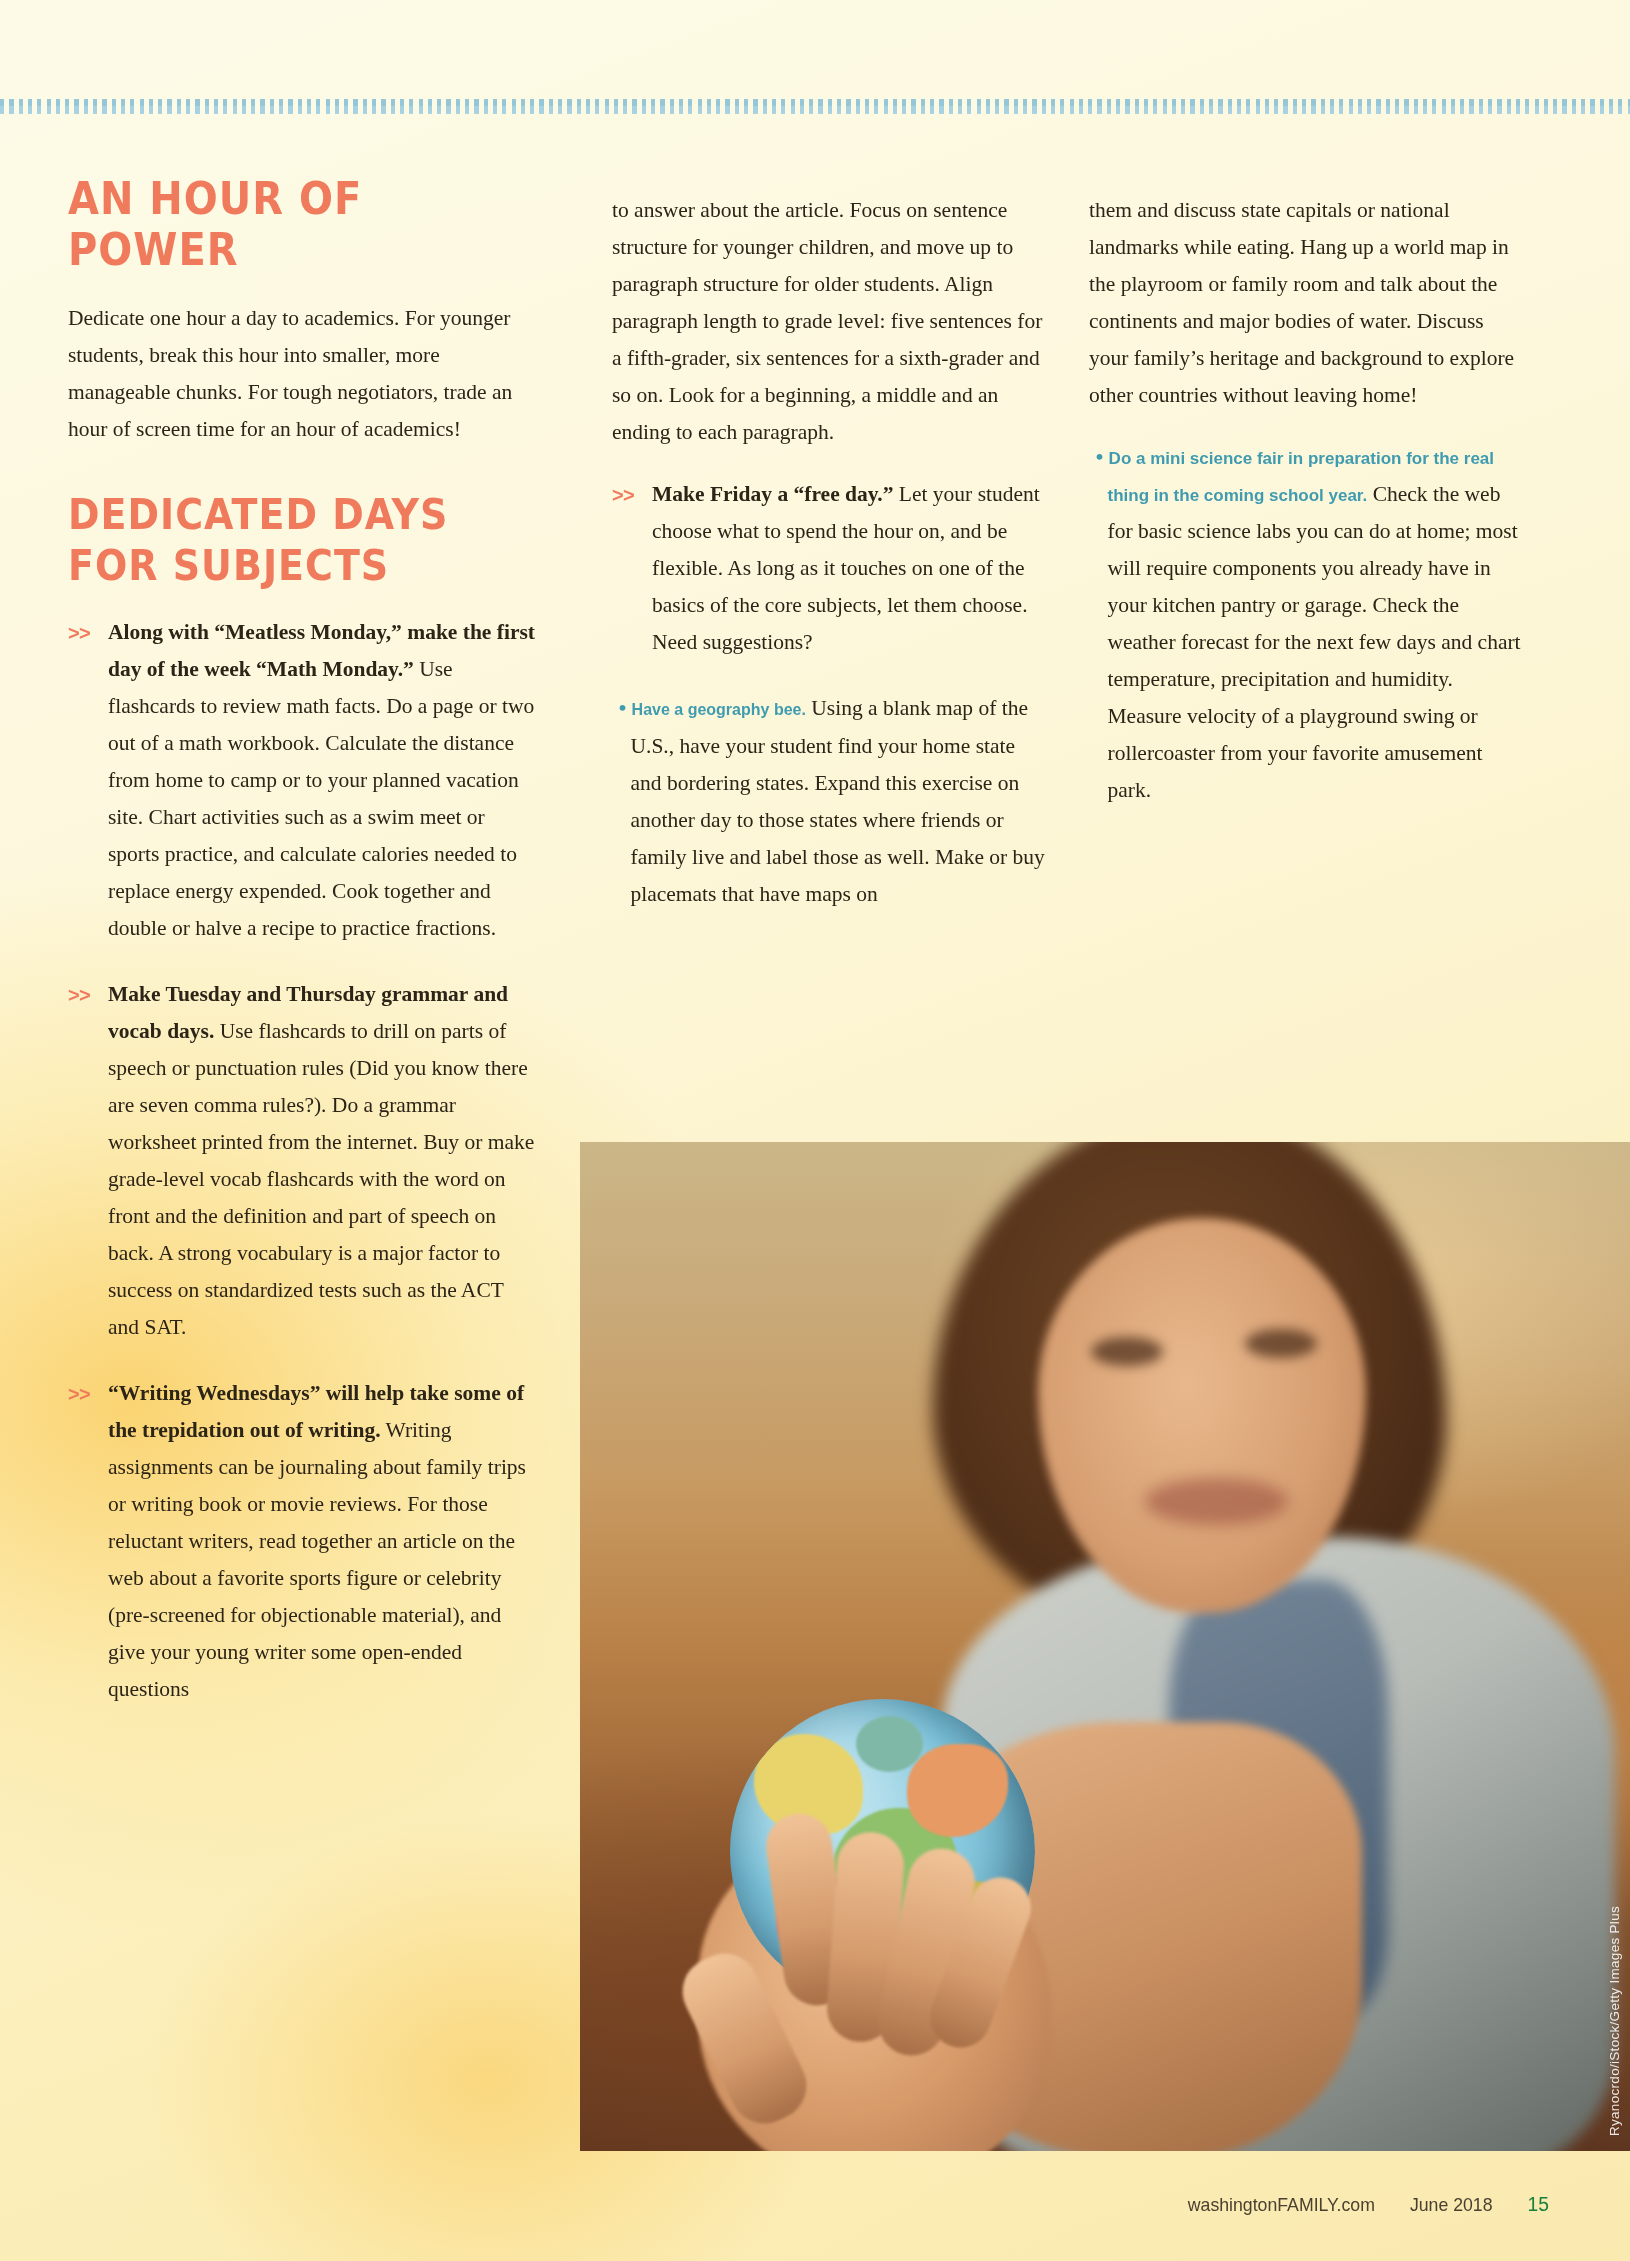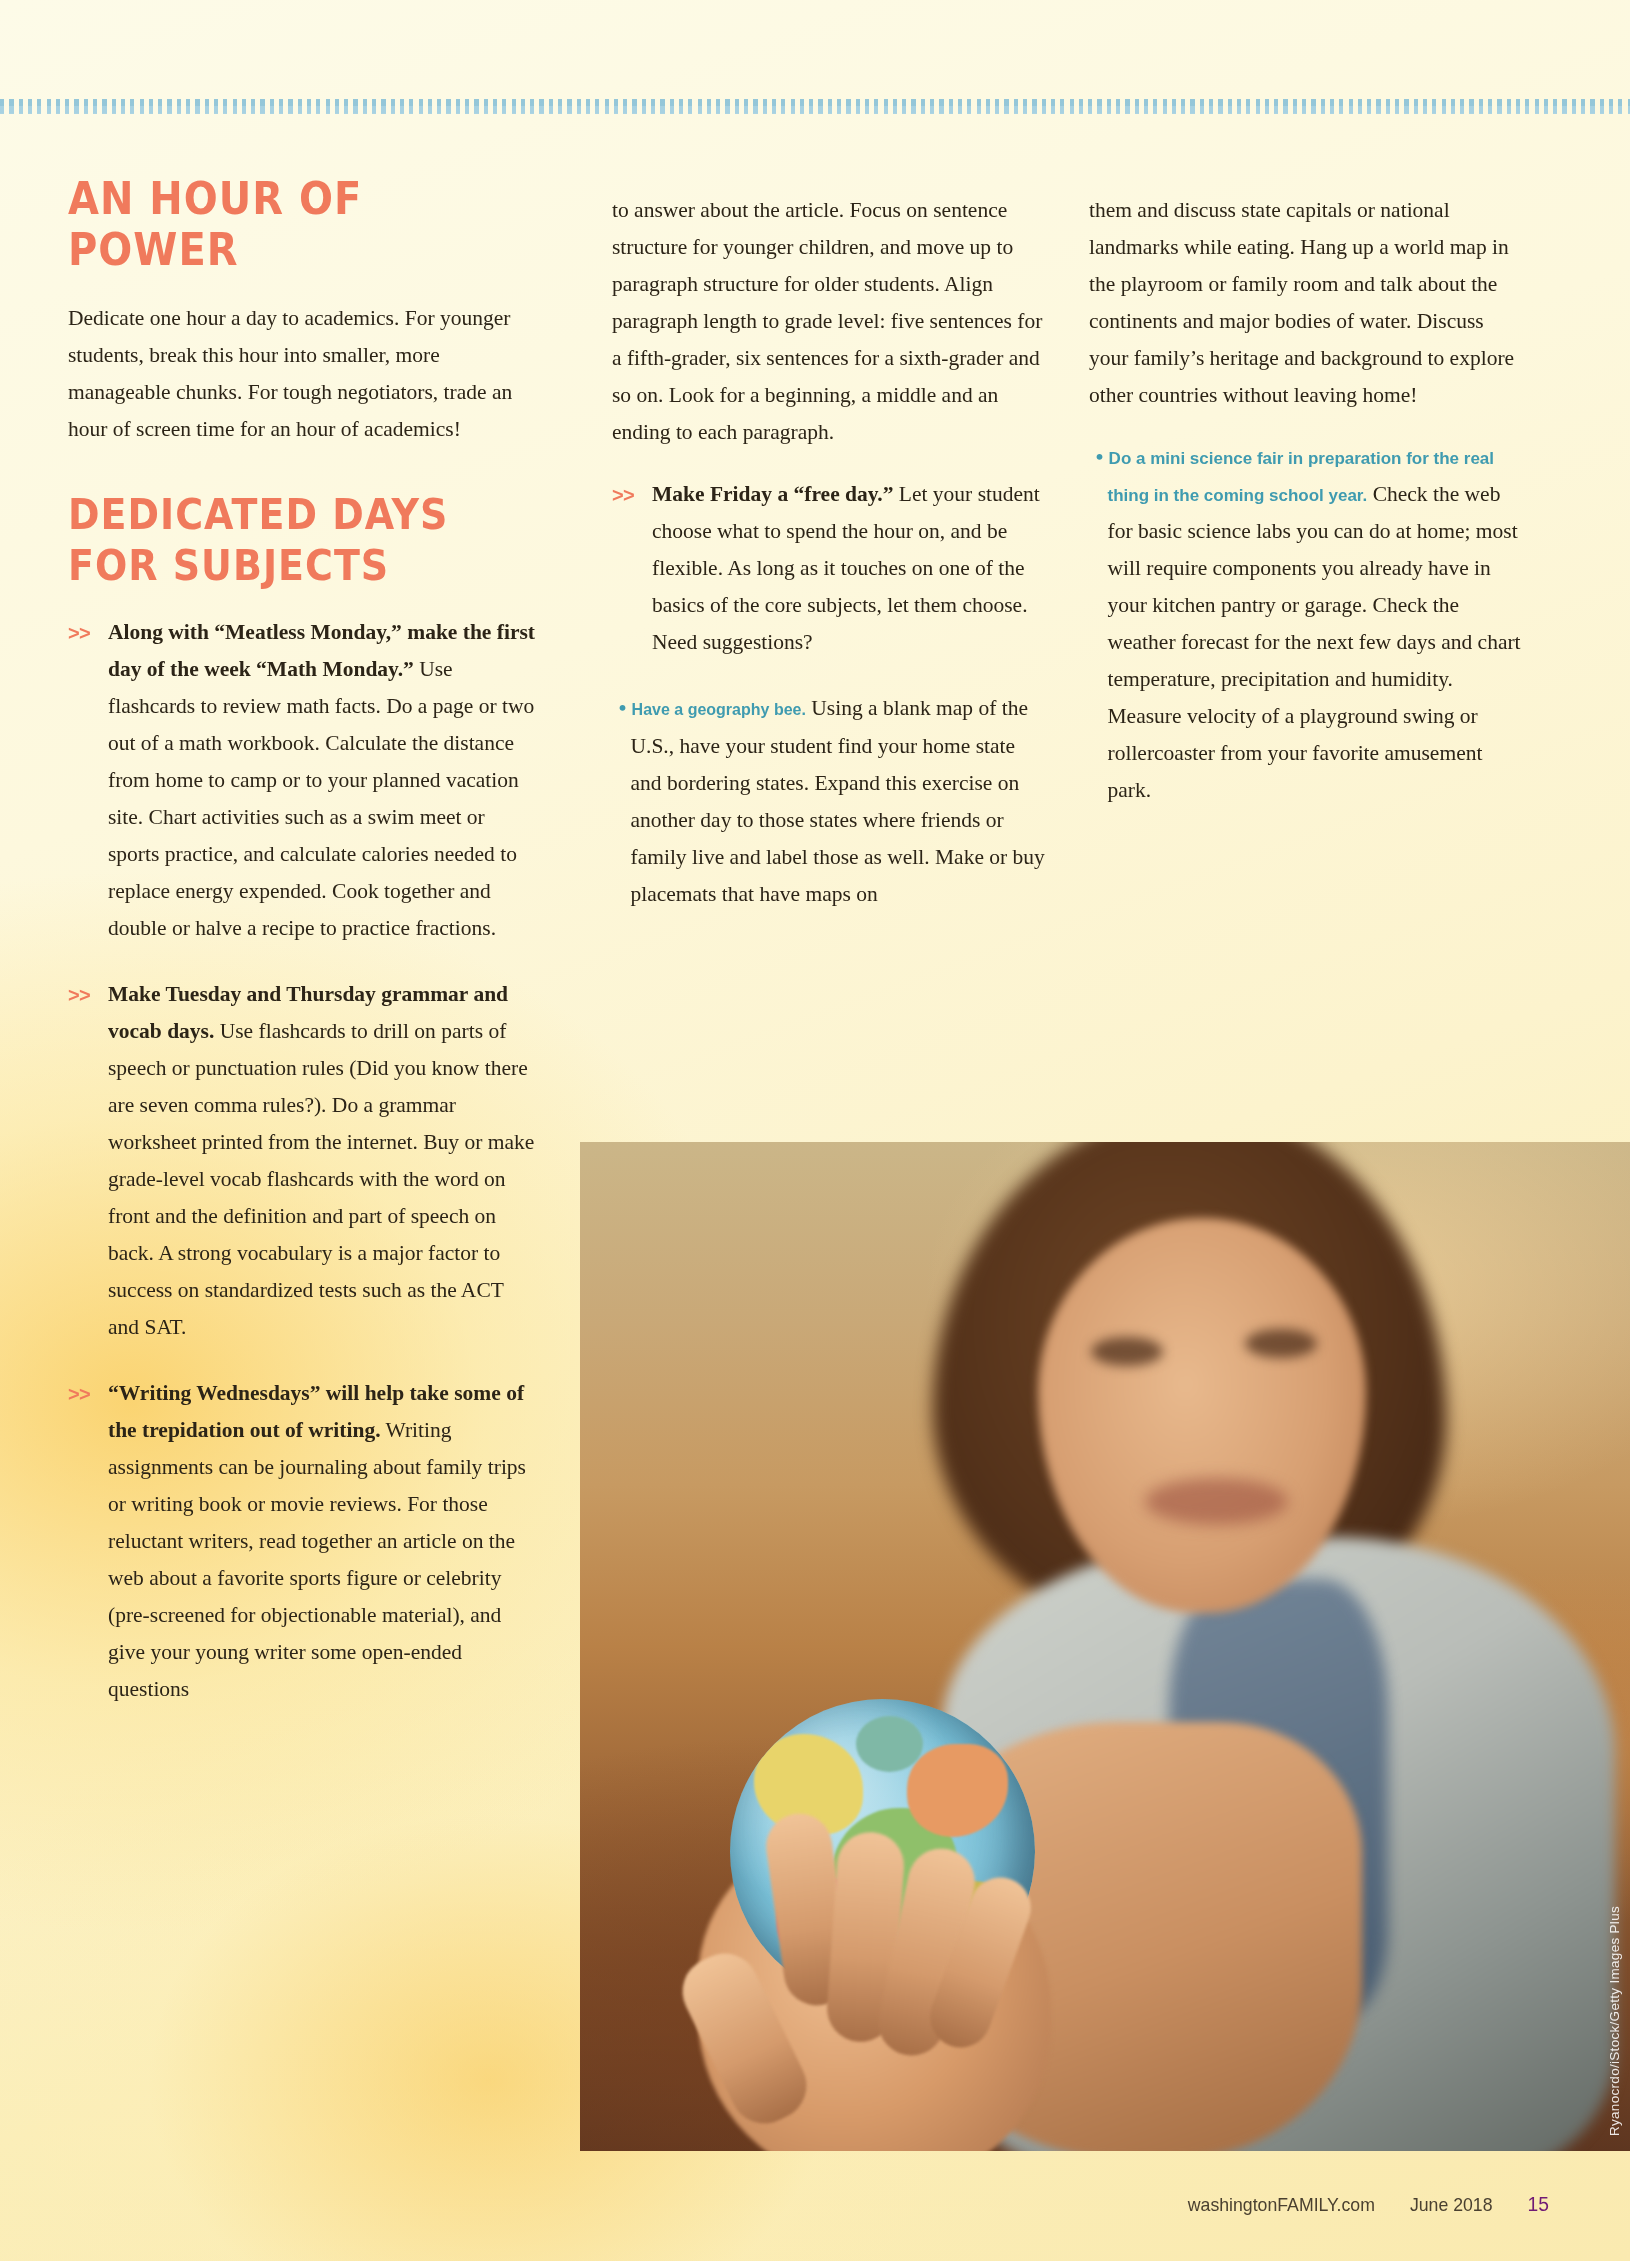--- a/index.html
+++ b/index.html
@@ -266,21 +266,21 @@
     position: absolute;
     right: 81px;
     bottom: 45px;
     font-family: "Liberation Sans", sans-serif;
     font-size: 17.7px;
     color: #4a4030;
     display: flex;
     align-items: baseline;
     gap: 35px;
   }
-  .footer .pageno { font-size: 19.3px; color: #701a75; }
+  .footer .pageno { font-size: 19.3px; color: #15803d; }
 </style>
 </head>
 <body>
 
 <div class="page-bg"></div>
 
 <div class="top-rule"></div>
 <div class="top-rule second"></div>
 
 <div class="col" id="col1">

